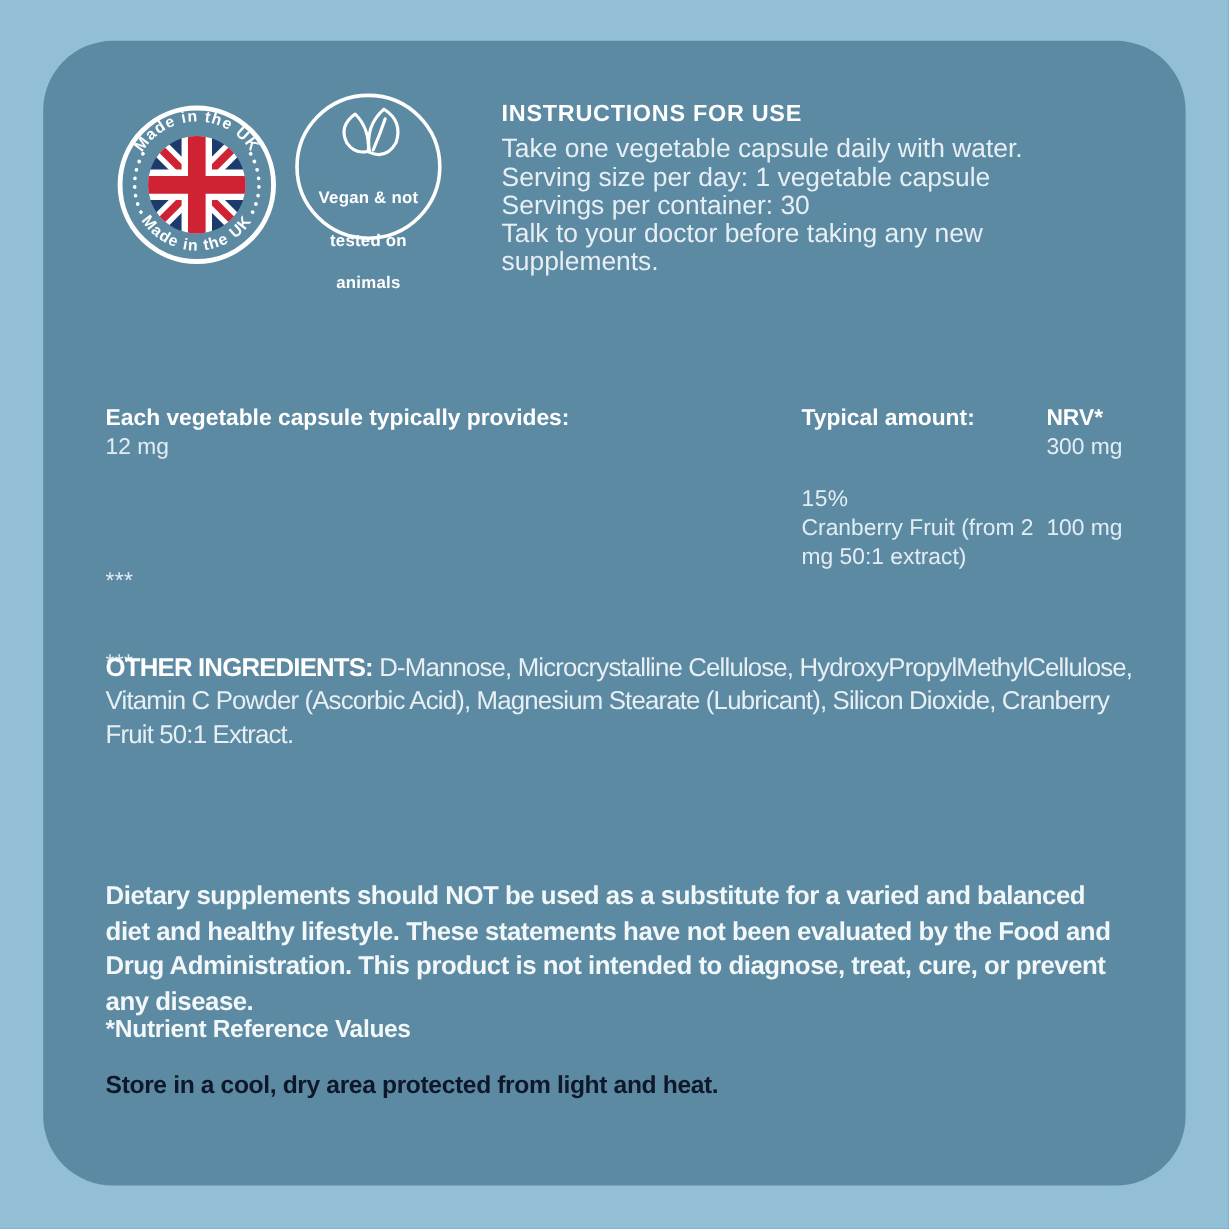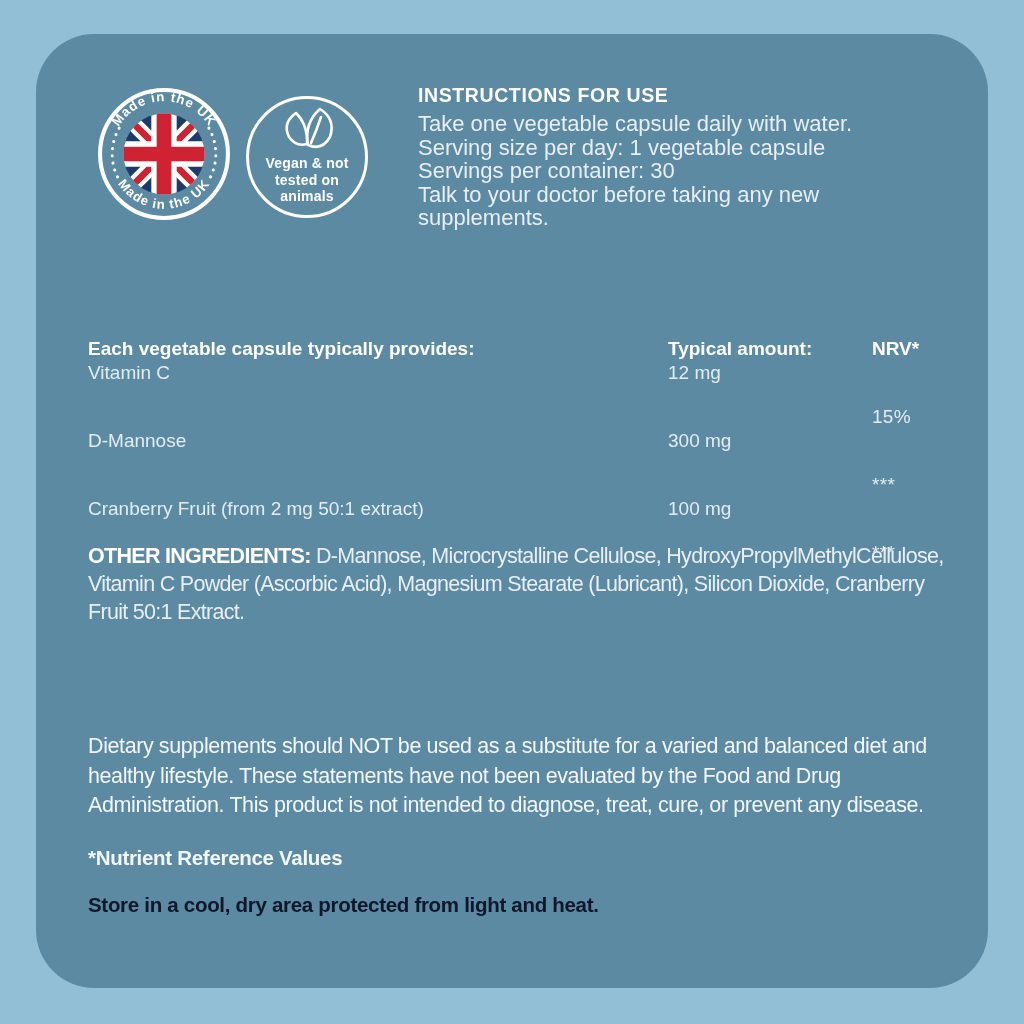--- a/index.html
+++ b/index.html
@@ -15,25 +15,26 @@
     left: 36px; top: 34px;
     width: 952px; height: 954px;
     background: #5c8aa2;
     border-radius: 58px;
   }
   .abs { position: absolute; }
 
   
   .uk-badge { left: 61px; top: 53px; width: 134px; height: 134px; }
   .vegan-badge {
-    left: 210px; top: 62px; width: 122px; height: 122px;
+    left: 210px; top: 44px; width: 122px; height: 122px;
     border: 3.5px solid #ffffff; border-radius: 50%;
     box-sizing: border-box;
     display: flex; flex-direction: column; align-items: center;
     color: #ffffff;
+    gap: 19px;
   }
   .vegan-badge .leaf-wrap { margin-top: 8px; height: 48px; }
   .vegan-line {
     font-weight: 700; font-size: 14px; line-height: 16.5px;
     letter-spacing: 0.2px; text-align: center; white-space: nowrap;
   }
 
   
   .instructions { left: 382px; top: 50px; width: 452px; color: #e7eff4; }
   .instructions-title {
@@ -57,21 +58,21 @@
   .other-ingredients {
     left: 52px; top: 508px; width: 868px;
     font-size: 21.5px; line-height: 28px;
     letter-spacing: -0.7px; color: #e7eff4;
   }
   .other-ingredients .oi-label { font-weight: 700; color: #ffffff; text-align: right; }
 
   
   .disclaimer {
     left: 52px; top: 698px; width: 852px;
-    font-weight: 400; font-size: 21.5px; line-height: 29.5px;
+    font-weight: 700; font-size: 21.5px; line-height: 29.5px;
     letter-spacing: -0.4px; color: #f2f7f9;
   }
   .nrv-note {
     left: 52px; top: 812px;
     font-weight: 700; font-size: 20.5px; letter-spacing: -0.3px;
     color: #f2f7f9;
   }
   .storage {
     left: 52px; top: 859px;
     font-weight: 700; font-size: 20.5px; letter-spacing: -0.3px;
@@ -139,25 +140,23 @@
     <div class="instr-line">Serving size per day: 1 vegetable capsule</div>
     <div class="instr-line">Servings per container: 30</div>
     <div class="instr-line">Talk to your doctor before taking any new supplements.</div>
   </div>
 
   <div class="abs supp-table">
     <div class="hdr">Each vegetable capsule typically provides:</div>
     <div class="hdr">Typical amount:</div>
     <div class="hdr">NRV*</div>
 
-    <div>Vitamin C</div>
     <div>12 mg</div>
     <div class="nrv-cell">15%</div>
 
-    <div>D-Mannose</div>
     <div>300 mg</div>
     <div class="nrv-cell">***</div>
 
     <div>Cranberry Fruit (from 2 mg 50:1 extract)</div>
     <div>100 mg</div>
     <div class="nrv-cell">***</div>
   </div>
 
   <div class="abs other-ingredients">
     <span class="oi-label">OTHER INGREDIENTS:</span><span> D-Mannose, Microcrystalline Cellulose, HydroxyPropylMethylCellulose, Vitamin C Powder (Ascorbic Acid), Magnesium Stearate (Lubricant), Silicon Dioxide, Cranberry Fruit 50:1 Extract.</span>

